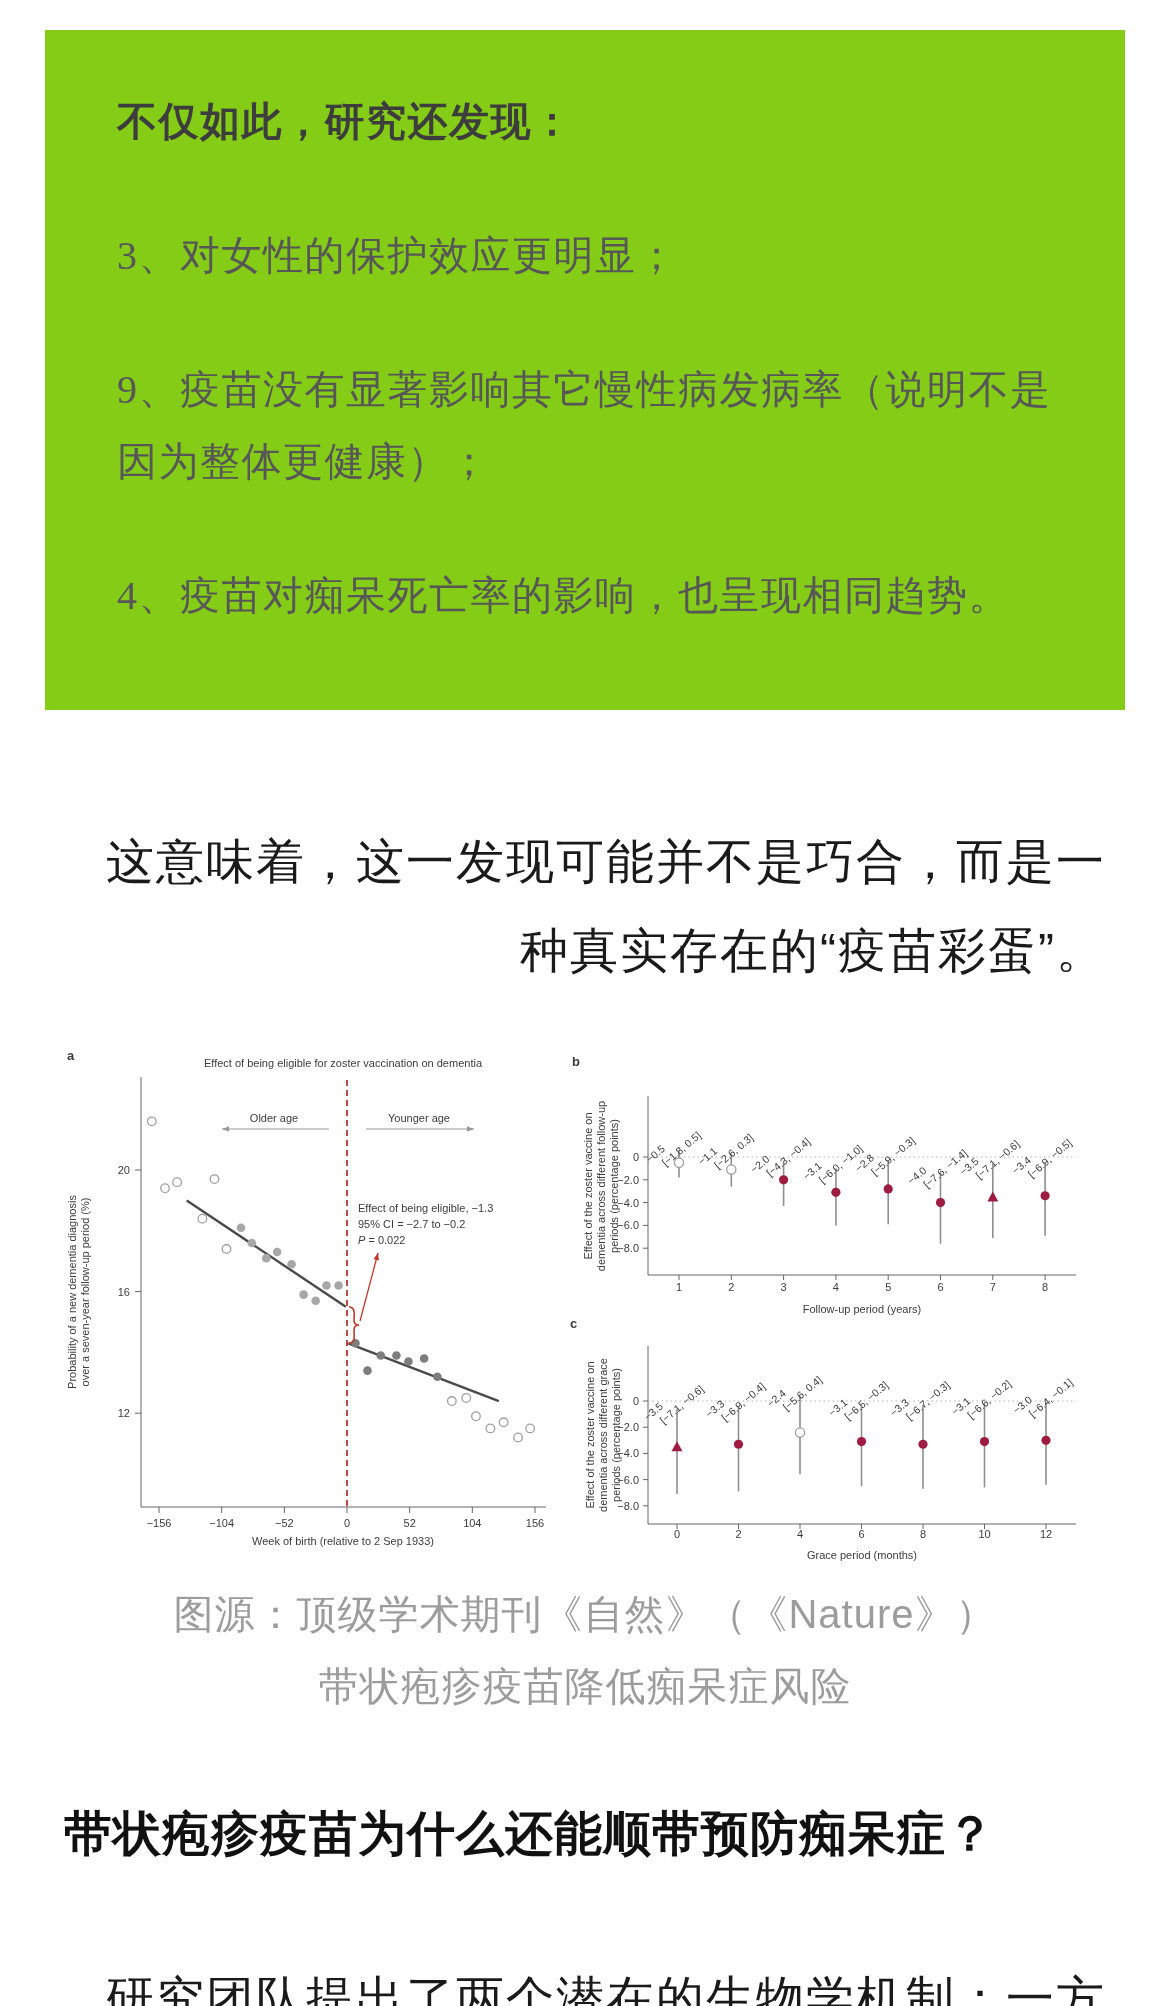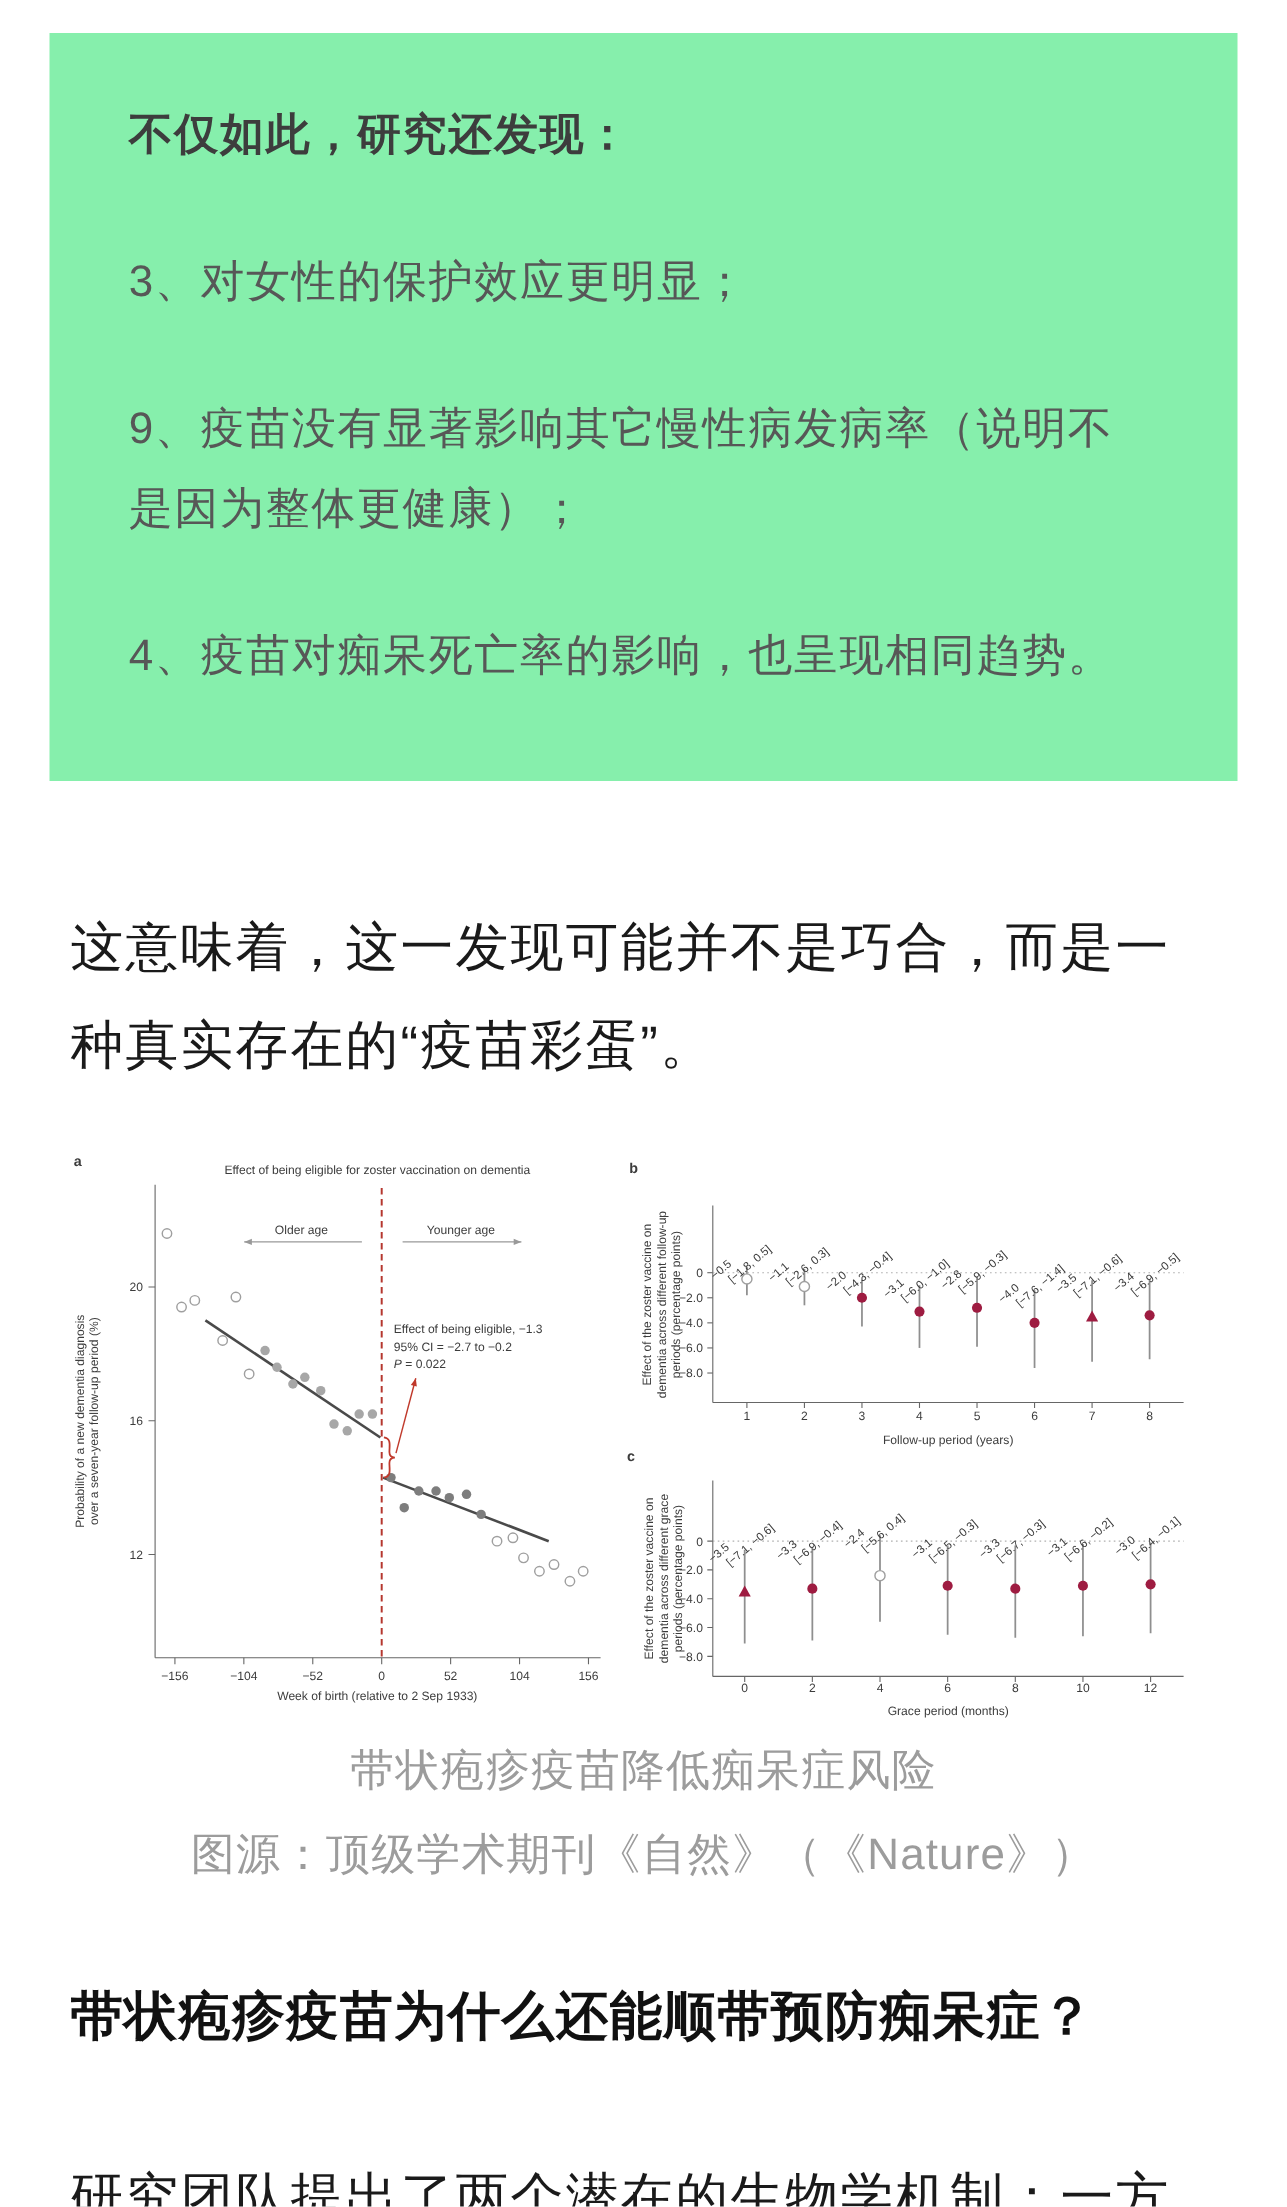--- a/index.html
+++ b/index.html
@@ -1,25 +1,25 @@
 <!DOCTYPE html>
 <html><head>
 <meta charset="utf-8">
 <style>
   html,body{margin:0;padding:0;background:#ffffff;}
   body{width:1170px;height:2006px;overflow:hidden;
        font-family:"Liberation Sans","DejaVu Sans",sans-serif;}
-  .quote-box{margin:30px 45px 0;background:#86efac;padding:64px 72px 78px;}
+  .quote-box{margin:30px 45px 0;background:#84cc16;padding:64px 72px 78px;font-family:Liberation Serif, serif;}
   .quote-heading{margin:0 0 70px;font-size:40px;font-weight:700;color:#3d3d3d;
                  letter-spacing:1.5px;line-height:1.4;}
   .quote-item{margin:0 0 62px;font-size:40px;color:#575757;letter-spacing:1.5px;
               line-height:1.8;}
   .quote-item:last-child{margin-bottom:0;}
   .para{margin:108px 64px 0;font-size:48px;color:#1a1a1a;letter-spacing:2px;
-        line-height:1.85;}
+        line-height:1.85;text-align:right;}
   .figure-wrap{margin:14px 0 0 56px;}
   .figure-canvas{width:1058px;height:556px;}
   .caption{margin:16px 45px 0;text-align:center;font-size:40px;color:#9c9c9c;
            letter-spacing:1px;line-height:1.4;}
   .caption.source{margin-top:20px;}
   .section-heading{margin:86px 64px 0;font-size:48px;font-weight:700;color:#111111;
                    letter-spacing:1px;line-height:1.4;}
   .closing{margin:88px 64px 0;}
   svg text{font-family:"Liberation Sans","DejaVu Sans",sans-serif;}
 </style>
@@ -262,20 +262,20 @@
           <line x1="990" y1="474.84000000000003" x2="990" y2="392.31" stroke="#8f8f8f" stroke-width="1.6"></line>
           <circle cx="990" cy="430.3" r="4.6" fill="#9e1c41"></circle>
           <g transform="translate(990,386.31) rotate(-40)">
             <text x="-34" y="-5" font-size="10.5" text-anchor="start" fill="#3c3c3c">−3.0</text>
             <text x="-24" y="8" font-size="10.5" text-anchor="start" fill="#3c3c3c">[−6.4, −0.1]</text>
           </g>
           <text x="806" y="549" font-size="11" text-anchor="middle" fill="#3c3c3c">Grace period (months)</text>
         </svg></div>
   </figure>
 
+  <p class="caption source">图源：顶级学术期刊《自然》（《Nature》）</p>
   <p class="caption">带状疱疹疫苗降低痴呆症风险</p>
-  <p class="caption source">图源：顶级学术期刊《自然》（《Nature》）</p>
 
   <h2 class="section-heading">带状疱疹疫苗为什么还能顺带预防痴呆症？</h2>
 
   <p class="para closing">研究团队提出了两个潜在的生物学机制：一方</p>
 
 </article>
 
 </body></html>

